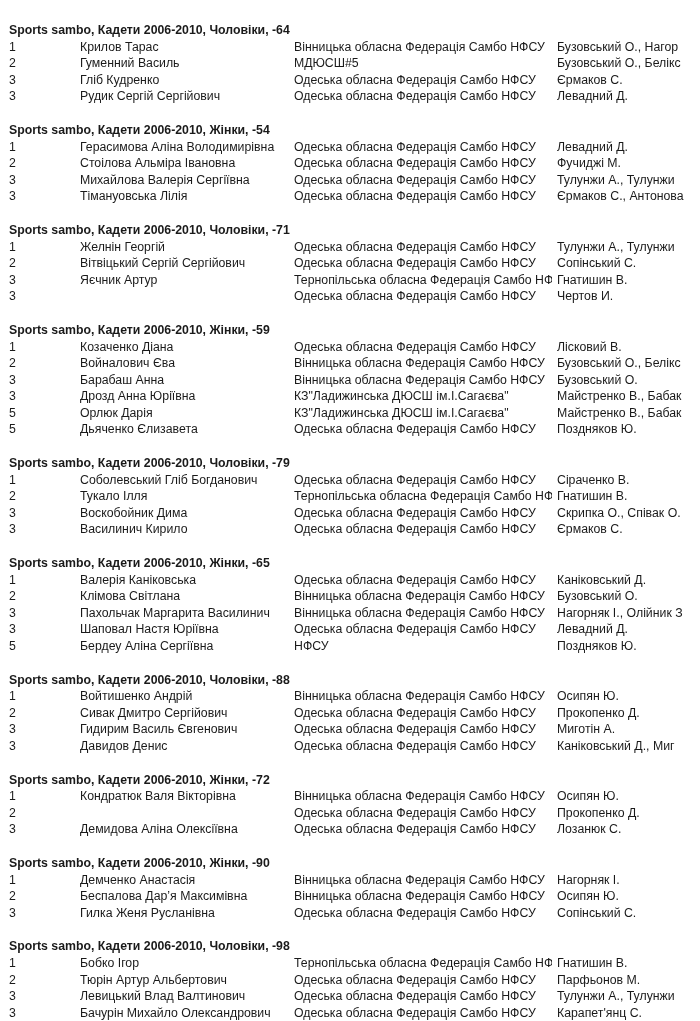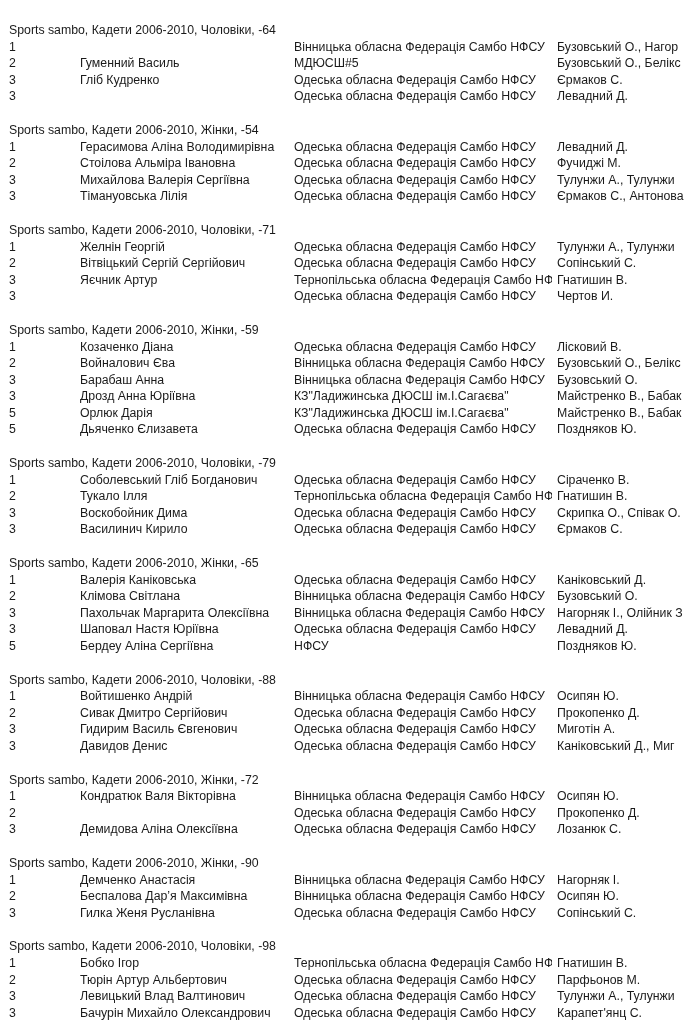--- a/index.html
+++ b/index.html
@@ -2,54 +2,56 @@
 <html><head>
 <meta charset="utf-8">
 <style>
   html, body { margin: 0; padding: 0; background: #ffffff; }
   body {
     width: 700px; height: 1021px; overflow: hidden; position: relative;
     font-family: "Liberation Sans", sans-serif; font-size: 12.3px; color: #1a1a1a;
   }
   #doc { position: absolute; left: 9px; top: 22px; width: 691px; }
   .section { margin-bottom: 17px; }
-  .sec-title { height: 16.6px; line-height: 16.6px; white-space: nowrap; }
+  .sec-title { height: 16.6px; line-height: 16.6px; white-space: nowrap; font-weight: bold; }
   .row { height: 16.6px; line-height: 16.6px; position: relative; white-space: nowrap; }
   .row span { position: absolute; top: 0; overflow: hidden; white-space: nowrap; }
   .c-rank { left: 0; width: 60px; }
   .c-name { left: 71px; width: 210px; }
   .c-club { left: 285px; width: 258px; }
   .c-coach { left: 548px; width: 150px; }
 </style>
 </head>
 <body>
 
 <div id="doc">
     <div class="section">
     <div class="sec-title">Sports sambo, Кадети 2006-2010, Чоловіки, -64</div>
     <div class="rows">
         <div class="row">
     <span class="c-rank">1</span>
+    <span class="c-name">Крилов Тарас</span>
     <span class="c-club">Вінницька обласна Федерація Самбо НФСУ</span>
     <span class="c-coach">Бузовський О., Нагор</span>
   </div>
         <div class="row">
     <span class="c-rank">2</span>
     <span class="c-name">Гуменний Василь</span>
     <span class="c-club">МДЮСШ#5</span>
     <span class="c-coach">Бузовський О., Белікс</span>
   </div>
         <div class="row">
     <span class="c-rank">3</span>
     <span class="c-name">Гліб Кудренко</span>
     <span class="c-club">Одеська обласна Федерація Самбо НФСУ</span>
     <span class="c-coach">Єрмаков С.</span>
   </div>
         <div class="row">
     <span class="c-rank">3</span>
+    <span class="c-name">Рудик Сергій Сергійович</span>
     <span class="c-club">Одеська обласна Федерація Самбо НФСУ</span>
     <span class="c-coach">Левадний Д.</span>
   </div>
       </div>
   </div>
     <div class="section">
     <div class="sec-title">Sports sambo, Кадети 2006-2010, Жінки, -54</div>
     <div class="rows">
         <div class="row">
     <span class="c-rank">1</span>
@@ -185,21 +187,21 @@
     <span class="c-coach">Каніковський Д.</span>
   </div>
         <div class="row">
     <span class="c-rank">2</span>
     <span class="c-name">Клімова Світлана</span>
     <span class="c-club">Вінницька обласна Федерація Самбо НФСУ</span>
     <span class="c-coach">Бузовський О.</span>
   </div>
         <div class="row">
     <span class="c-rank">3</span>
-    <span class="c-name">Пахольчак Маргарита Олексіївна</span>
+    <span class="c-name">Пахольчак Маргарита Василинич</span>
     <span class="c-club">Вінницька обласна Федерація Самбо НФСУ</span>
     <span class="c-coach">Нагорняк І., Олійник З</span>
   </div>
         <div class="row">
     <span class="c-rank">3</span>
     <span class="c-name">Шаповал Настя Юріївна</span>
     <span class="c-club">Одеська обласна Федерація Самбо НФСУ</span>
     <span class="c-coach">Левадний Д.</span>
   </div>
         <div class="row">

